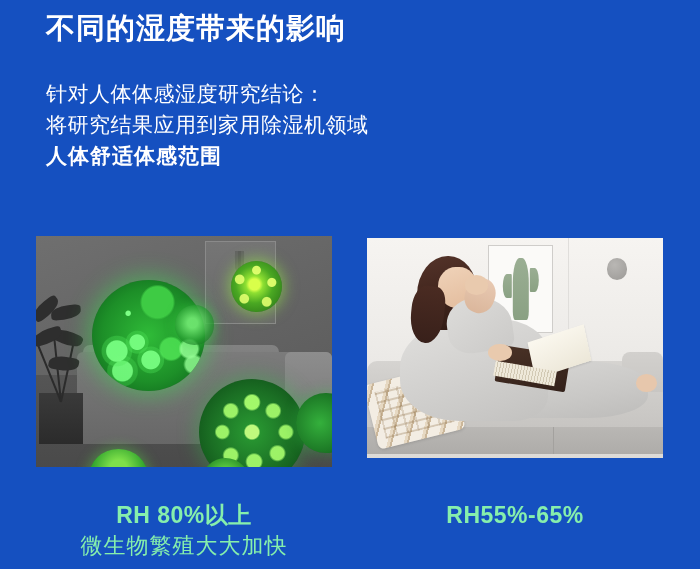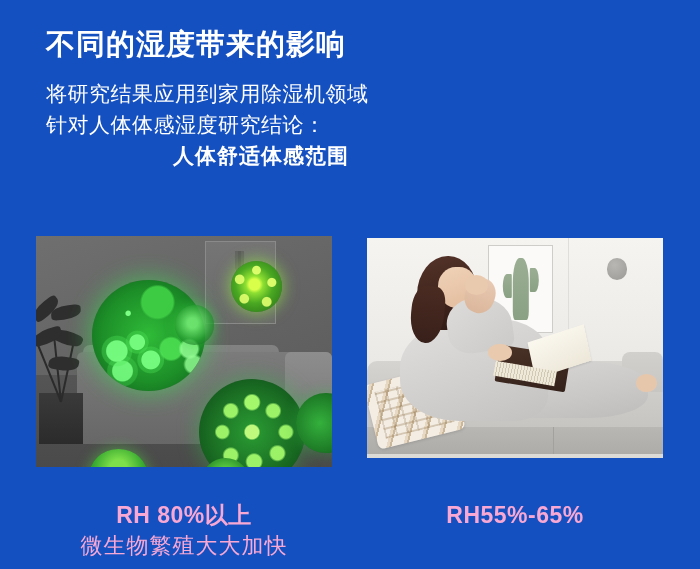--- a/index.html
+++ b/index.html
@@ -11,42 +11,42 @@
   }
   .page {
     position: relative;
     width: 700px; height: 569px;
     background: #1550c0;
   }
 
   
   .headline {
     position: absolute;
-    left: 46px; top: 24px;
+    left: 46px; top: 8px;
     font-size: 29px;
     font-weight: 700;
     color: #ffffff;
     letter-spacing: 1px;
     line-height: 40px;
     white-space: nowrap;
   }
 
   
   .body-copy {
     position: absolute;
     left: 46px; top: 78px;
     width: 430px;
     color: #ffffff;
     font-size: 21px;
     line-height: 31px;
     letter-spacing: 0.5px;
   }
   .body-copy .line { white-space: nowrap; display: block; }
   .body-copy .bold { font-weight: 700; letter-spacing: 0; }
-  .body-copy .line-strong { font-weight: 700; letter-spacing: 1px; text-align: center; }
+  .body-copy .line-strong { font-weight: 700; letter-spacing: 1px; }
 
   
   .photo {
     position: absolute;
     overflow: hidden;
     background: #4a4a4a;
   }
   .photo-left  { left: 36px;  top: 236px; width: 296px; height: 231px; }
   .photo-right { left: 367px; top: 238px; width: 296px; height: 220px; }
 
@@ -325,21 +325,21 @@
   }
   .br-hand-book {
     position: absolute; left: 41%; top: 48%; width: 8%; height: 8%;
     background: #e9caae; border-radius: 50%;
   }
 
   
   .caption {
     position: absolute;
     text-align: center;
-    color: #f9a8d4;
+    color: #86efac;
   }
   .caption-left  { left: 36px;  top: 500px; width: 296px; }
   .caption-right { left: 367px; top: 500px; width: 296px; }
   .cap-title {
     font-size: 23px; font-weight: 700; letter-spacing: 0.5px;
     line-height: 30px;
     white-space: nowrap;
   }
   .cap-sub {
     font-size: 22px; font-weight: 400; letter-spacing: 1px;
@@ -348,22 +348,22 @@
   }
 </style>
 </head>
 <body>
 
 <div class="page">
 
   <div class="headline">不同的湿度带来的影响</div>
 
   <div class="body-copy">
+    <span class="line">针对人体体感湿度研究结论：</span>
     <span class="line">将研究结果应用到家用除湿机领域</span>
-    <span class="line">针对人体体感湿度研究结论：</span>
     <span class="line line-strong">人体舒适体感范围</span>
   </div>
 
   <div class="photo photo-left">
     <div class="room-dim">
       <div class="dim-wall"></div>
       <div class="dim-floor"></div>
       <div class="dim-frame"></div>
       <div class="dim-sofa-back"></div>
       <div class="dim-sofa"></div>

